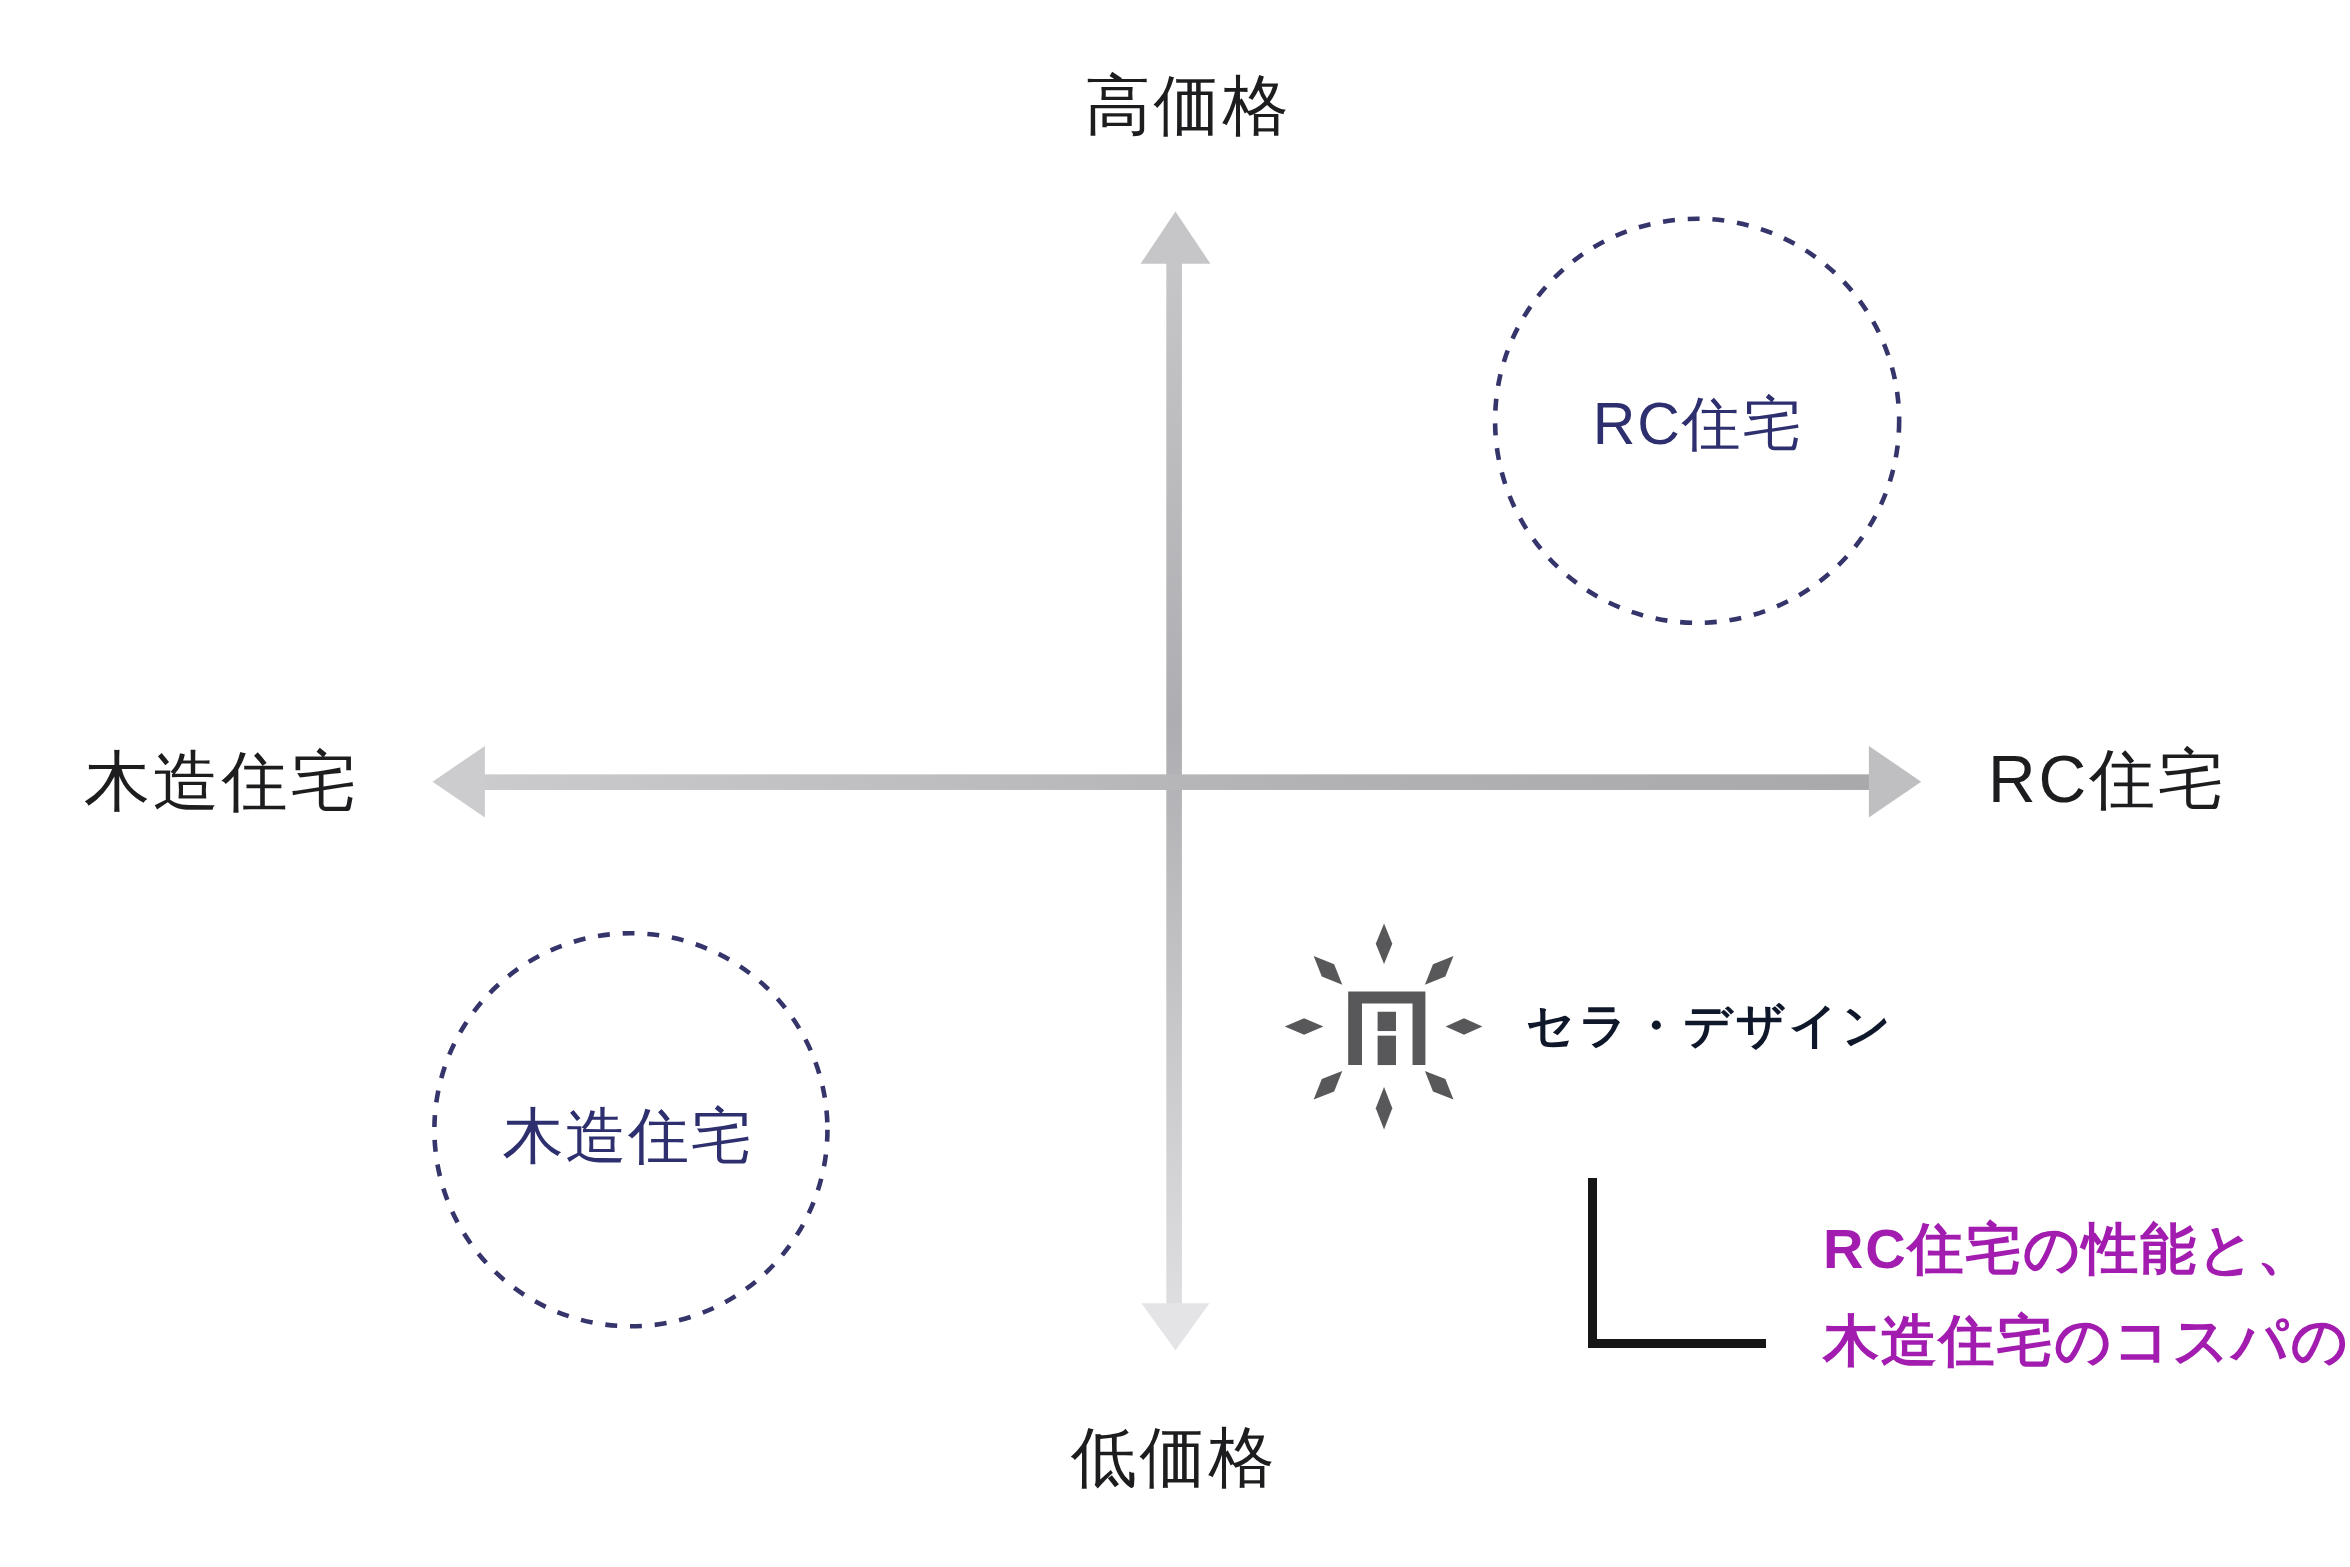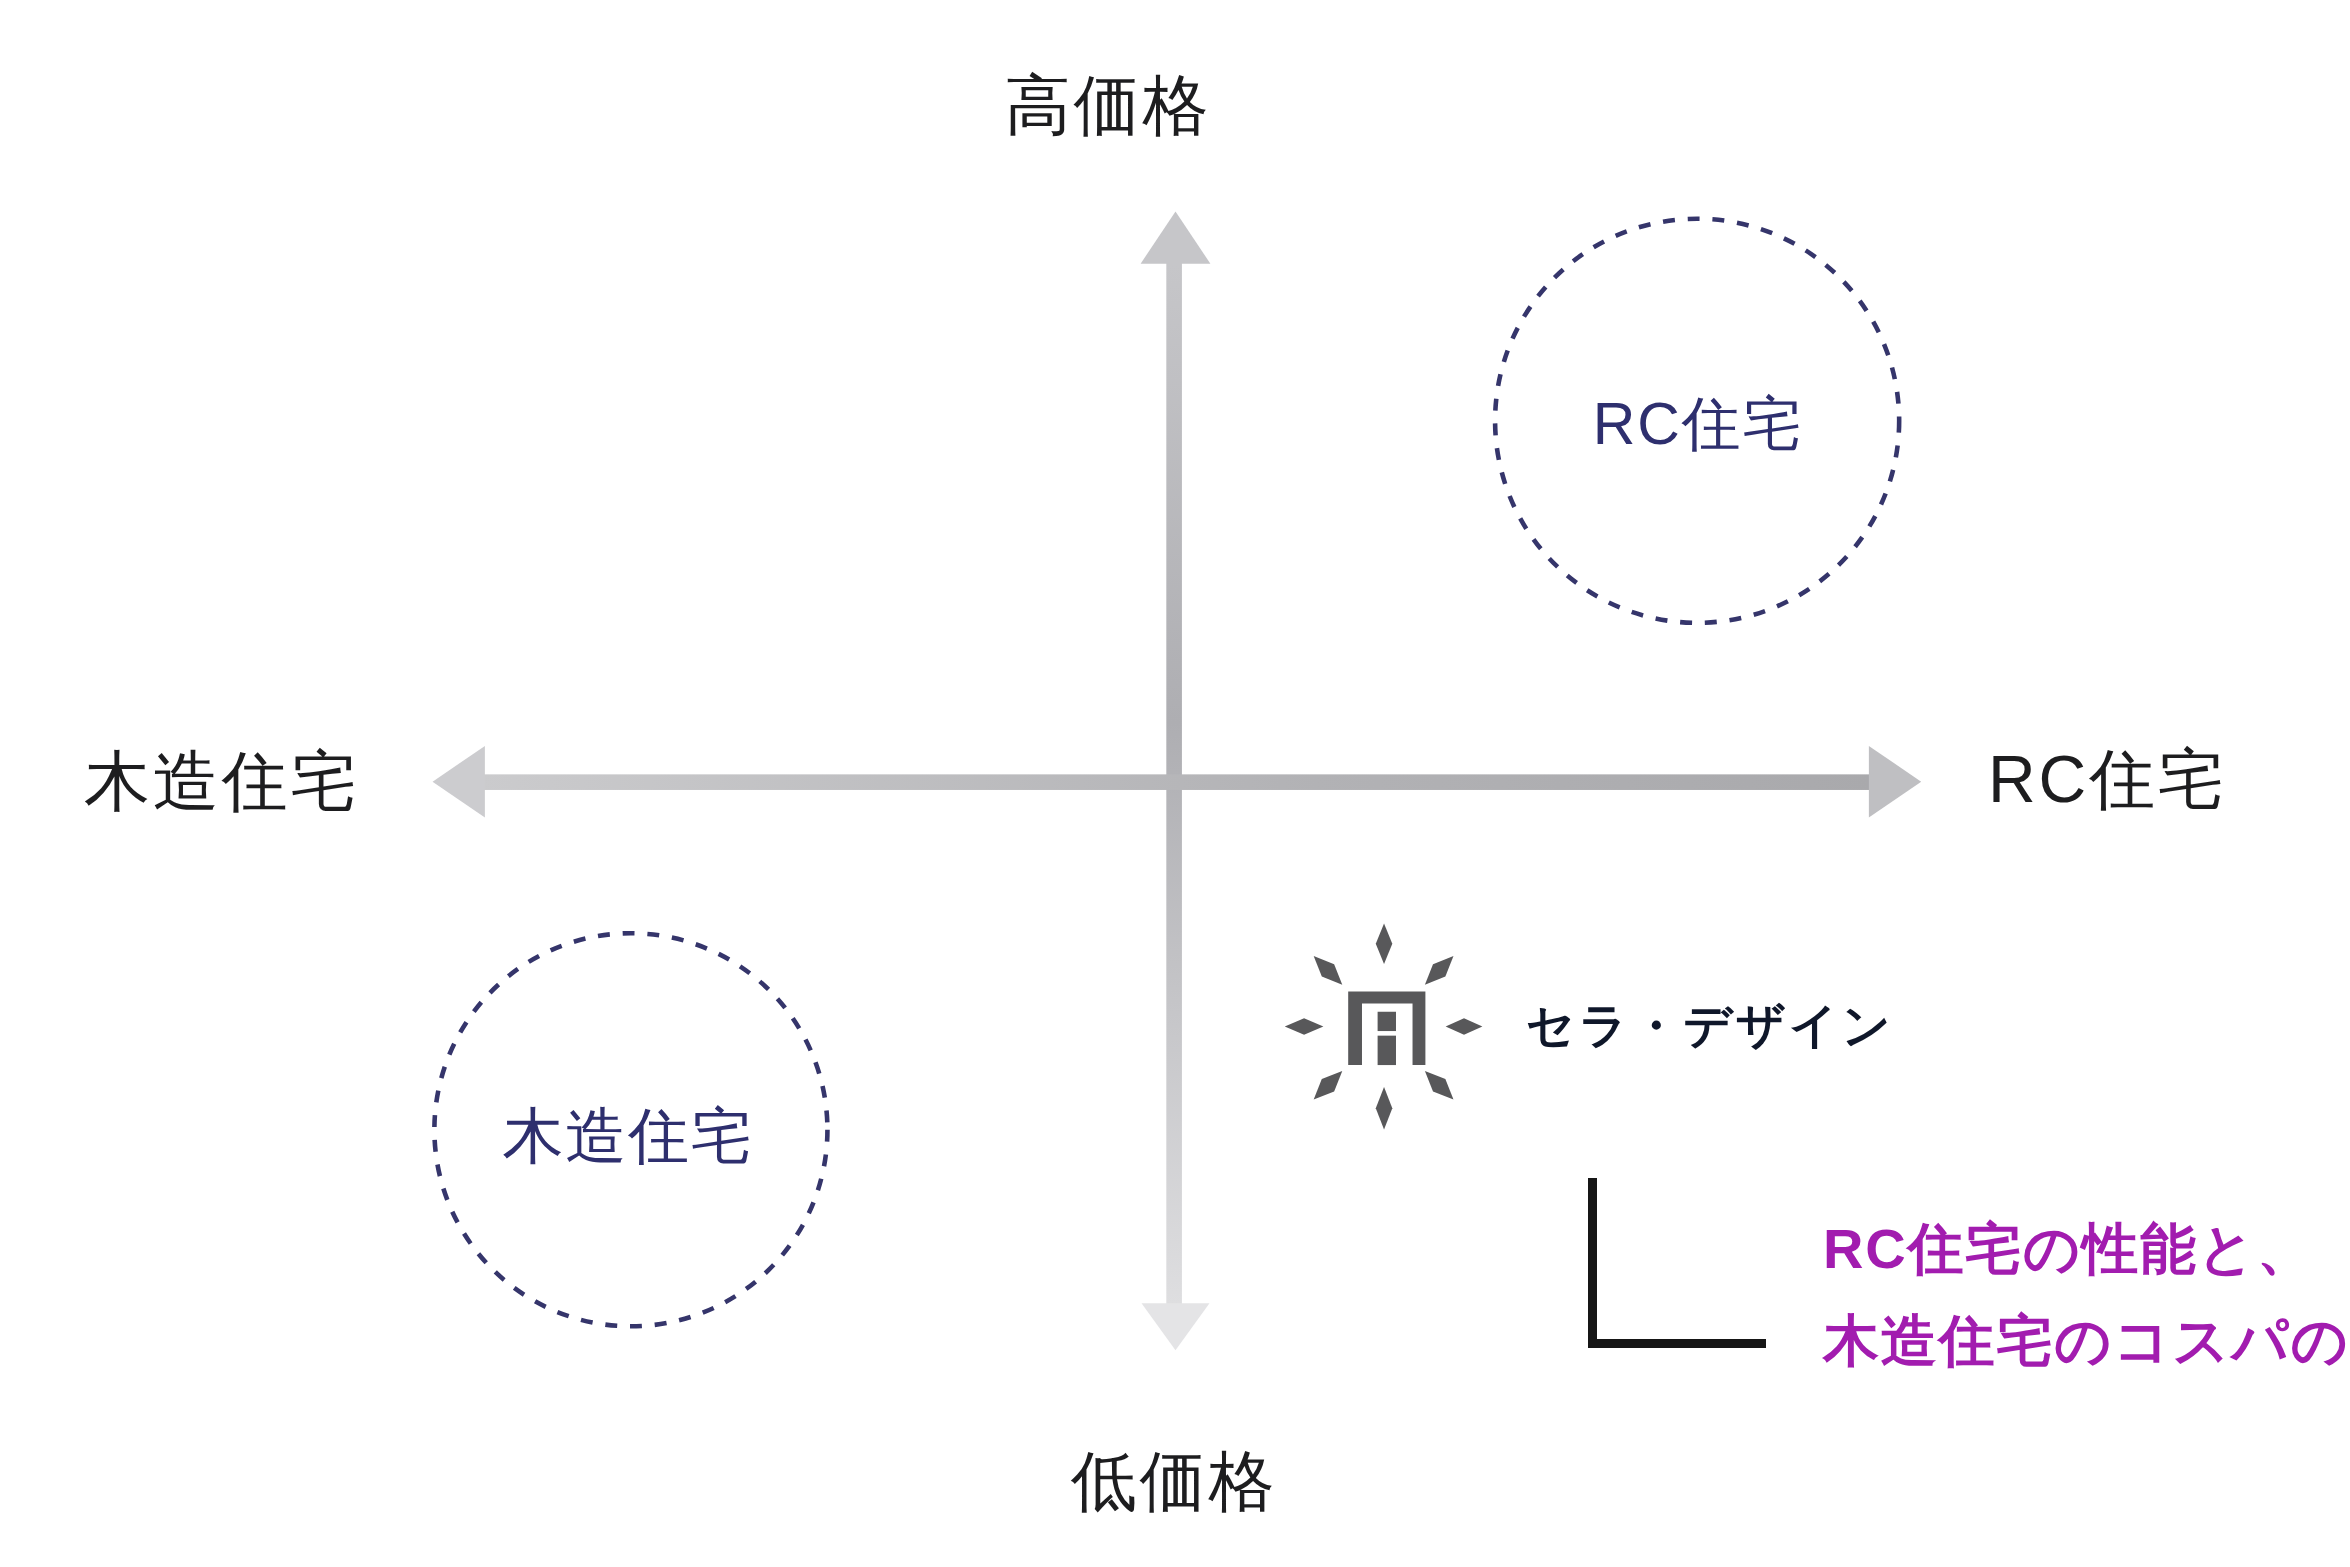--- a/index.html
+++ b/index.html
@@ -16,22 +16,22 @@
 
   .axis-label{
     position:absolute;
     color:#1d1d1f;
     font-size:66px;
     font-weight:500;
     letter-spacing:2.8px;
     white-space:nowrap;
     line-height:1;
   }
-  .axis-label.top{left:1108px;top:72px;transform:translateX(-50%);}
-  .axis-label.bottom{left:1174px;top:1424px;transform:translateX(-50%);margin-top:24px;}
+  .axis-label.top{left:1188px;top:72px;transform:translateX(-50%);}
+  .axis-label.bottom{left:1174px;top:1424px;transform:translateX(-50%);}
   .axis-label.left{left:84px;top:748px;}
   .axis-label.right{left:1988px;top:746px;}
 
   .circle-label{
     position:absolute;
     color:#2e2f6e;
     font-size:59px;
     font-weight:400;
     letter-spacing:1.8px;
     white-space:nowrap;

